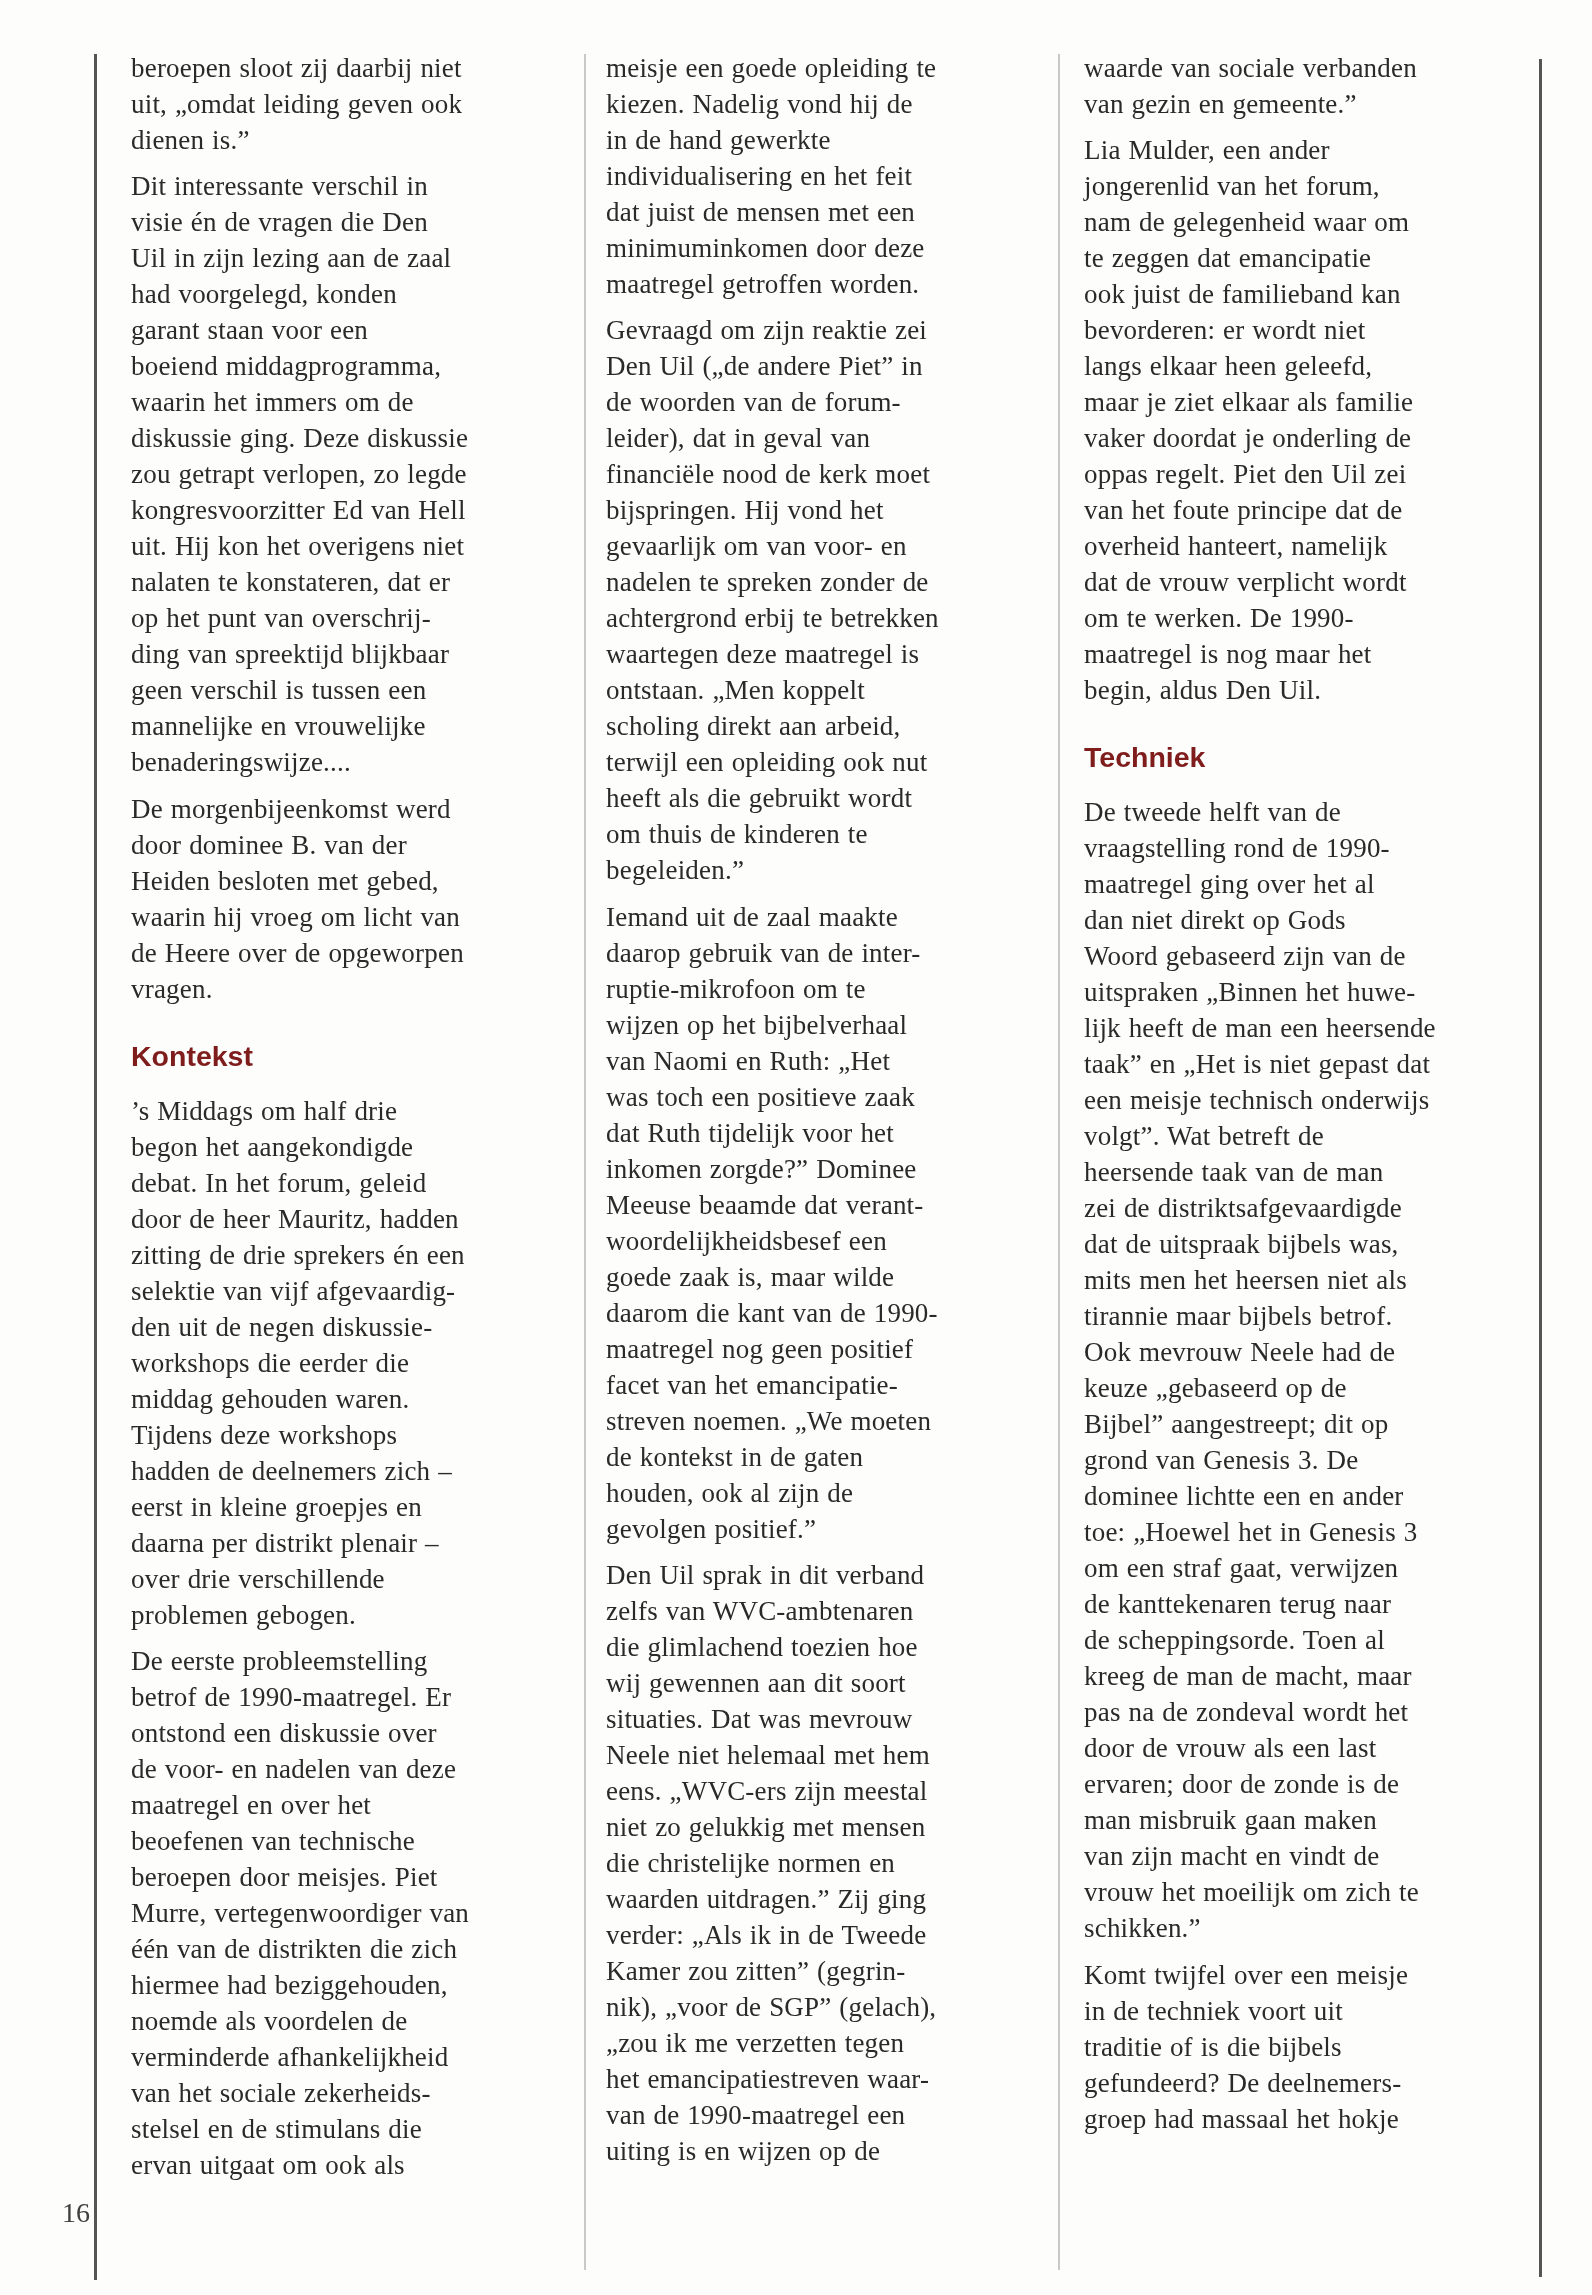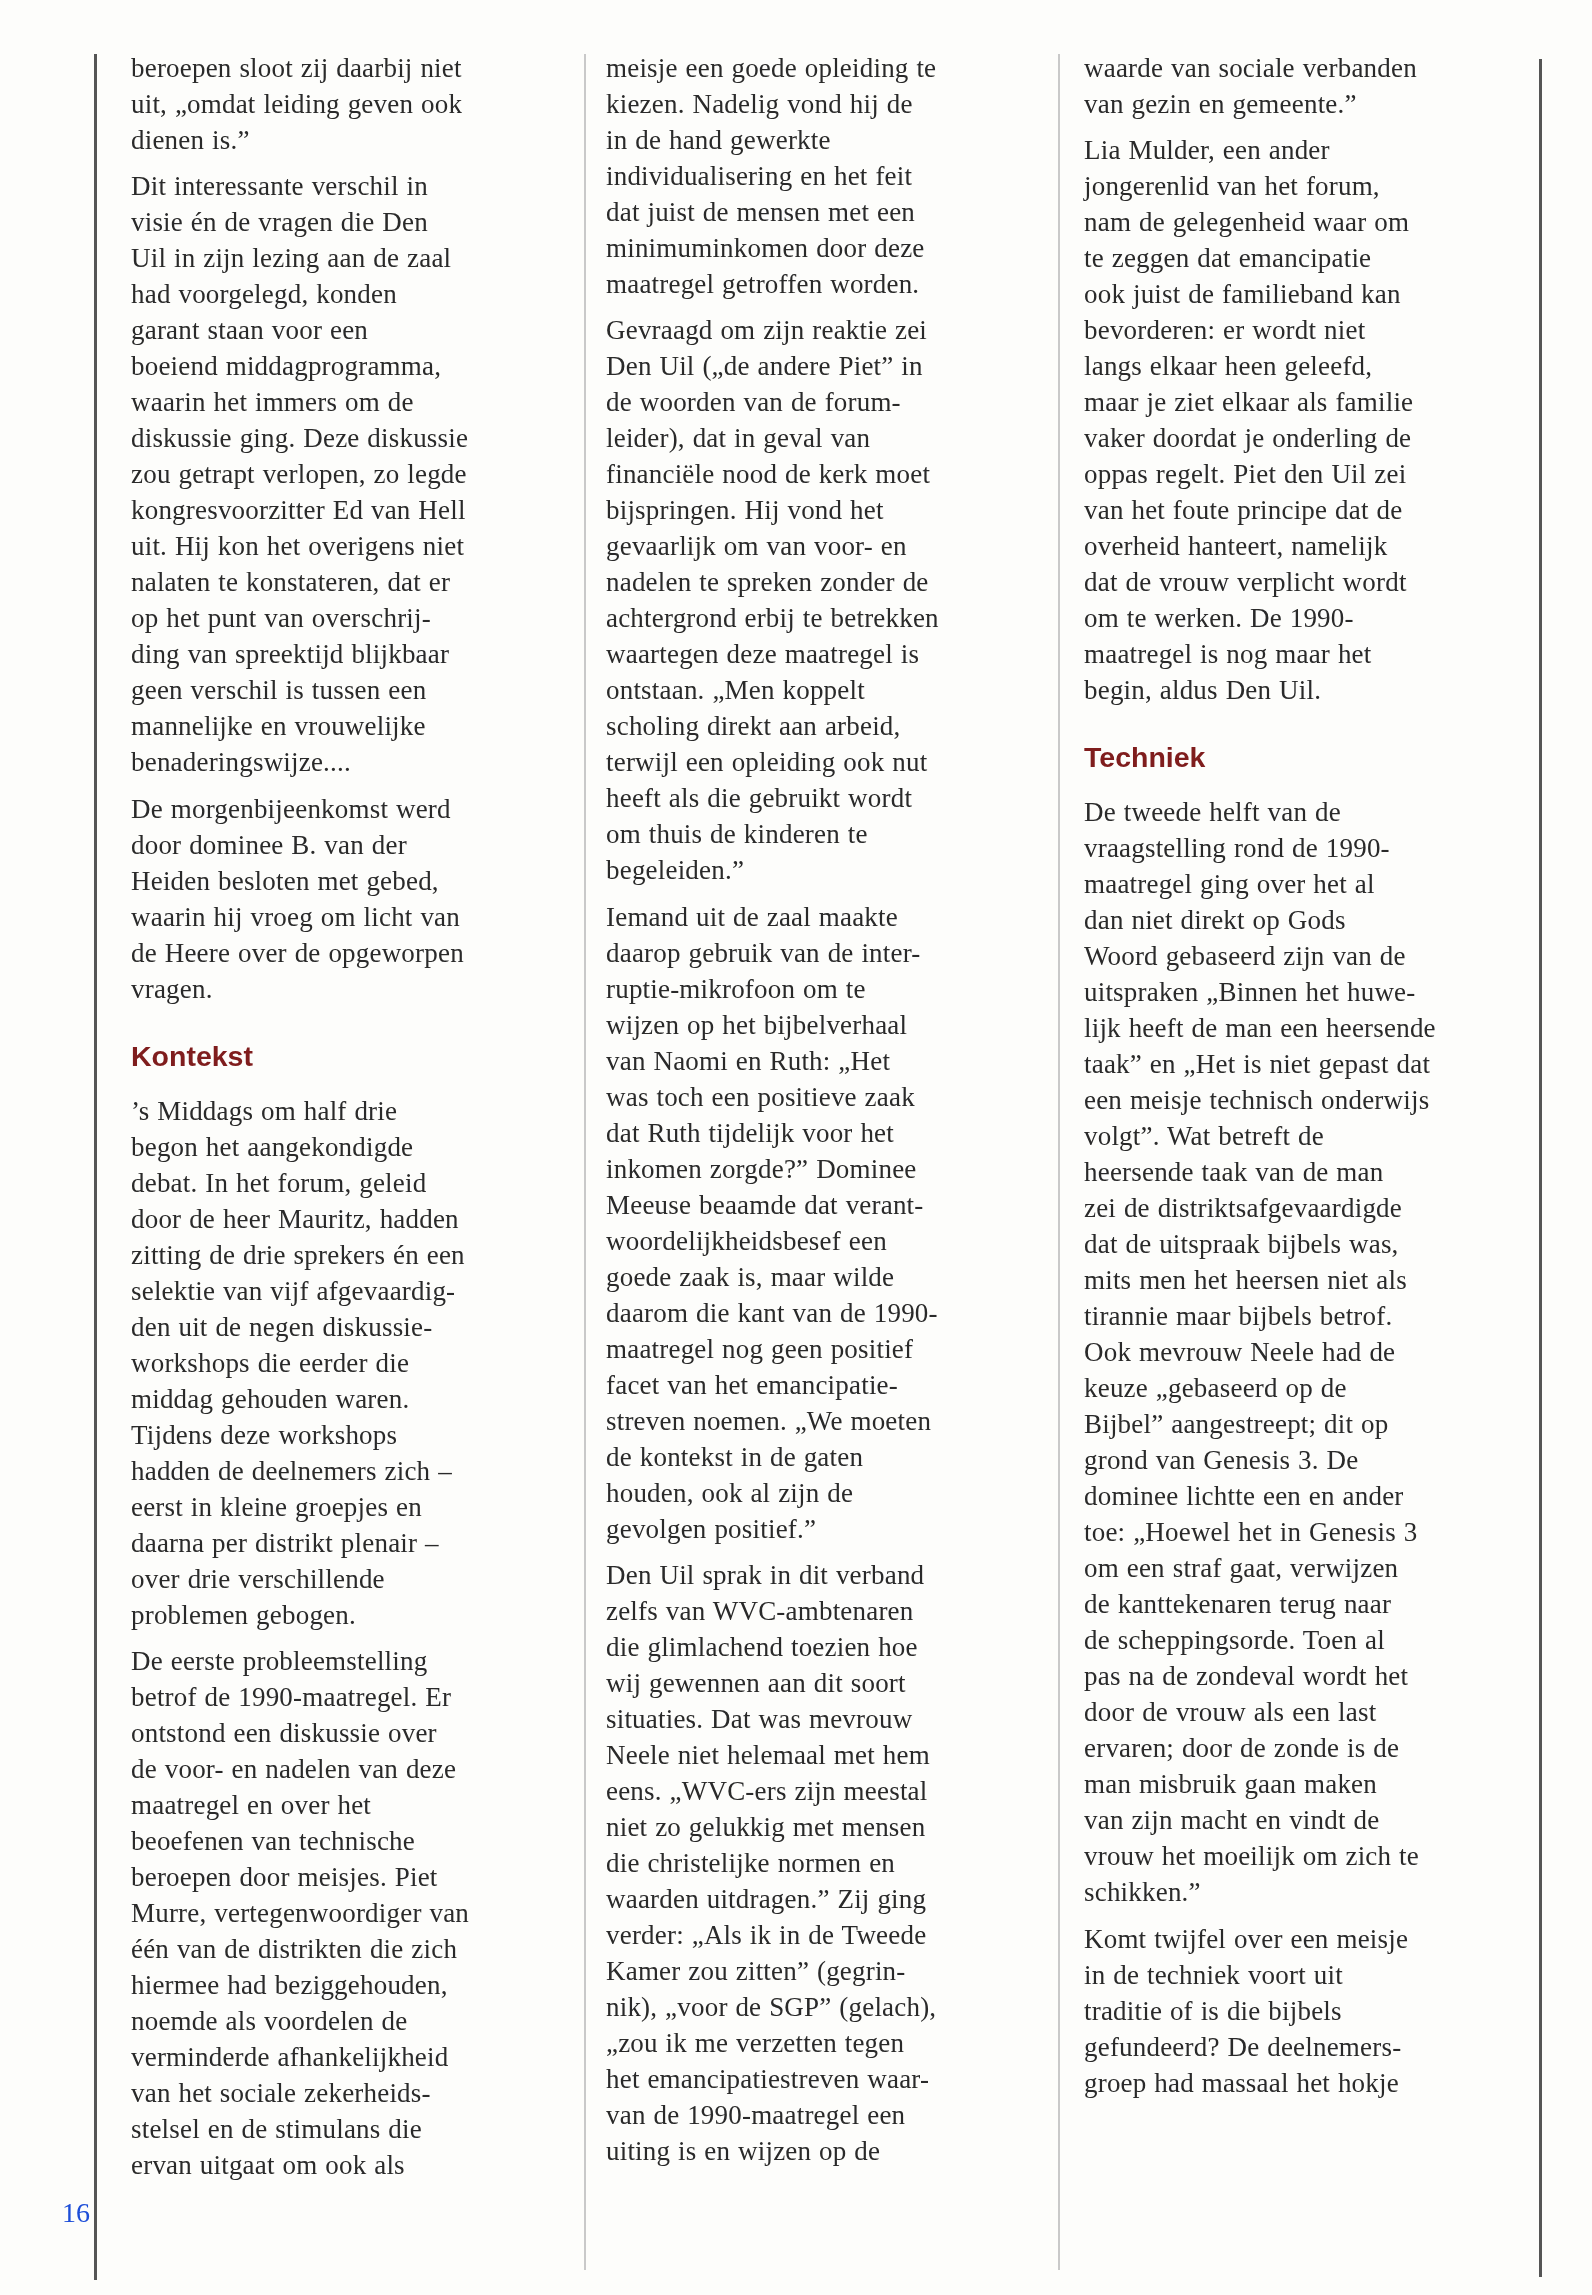--- a/index.html
+++ b/index.html
@@ -30,21 +30,21 @@
   .it { }
   .rule {
     position: absolute; width: 2.6px; background: #7a7a7a;
   }
   #rule-left  { left: 94px; top: 54px; height: 2226px; background: #555; }
   #rule-mid1  { left: 584px; top: 54px; height: 2216px; background: #c9c9c9; width: 1.7px; }
   #rule-mid2  { left: 1058px; top: 54px; height: 2216px; background: #c9c9c9; width: 1.7px; }
   #rule-right { left: 1539px; top: 59px; height: 2218px; background: #555; }
   #page-number {
     position: absolute; left: 62px; top: 2195px;
-    font-size: 28px; line-height: 35px; color: #1d4ed8;
+    font-size: 28px; line-height: 35px; color: #404040;
   }
 </style>
 </head>
 <body>
 
 <div class="page">
   <div class="rule" id="rule-left"></div>
   <div class="rule" id="rule-mid1"></div>
   <div class="rule" id="rule-mid2"></div>
   <div class="rule" id="rule-right"></div>
@@ -230,20 +230,21 @@
         <span class="line">tirannie maar bijbels betrof.</span>
         <span class="line">Ook mevrouw Neele had de</span>
         <span class="line">keuze „gebaseerd op de</span>
         <span class="line">Bijbel” aangestreept; dit op</span>
         <span class="line">grond van Genesis 3. De</span>
         <span class="line">dominee lichtte een en ander</span>
         <span class="line">toe: „Hoewel het in Genesis 3</span>
         <span class="line">om een straf gaat, verwijzen</span>
         <span class="line">de kanttekenaren terug naar</span>
         <span class="line">de scheppingsorde. Toen al</span>
+        <span class="line">kreeg de man de macht, maar</span>
         <span class="line">pas na de zondeval wordt het</span>
         <span class="line">door de vrouw als een last</span>
         <span class="line">ervaren; door de zonde is de</span>
         <span class="line">man misbruik gaan maken</span>
         <span class="line">van zijn macht en vindt de</span>
         <span class="line">vrouw het moeilijk om zich te</span>
         <span class="line">schikken.”</span>
       </div>
       <div class="para">
         <span class="line">Komt twijfel over een meisje</span>

